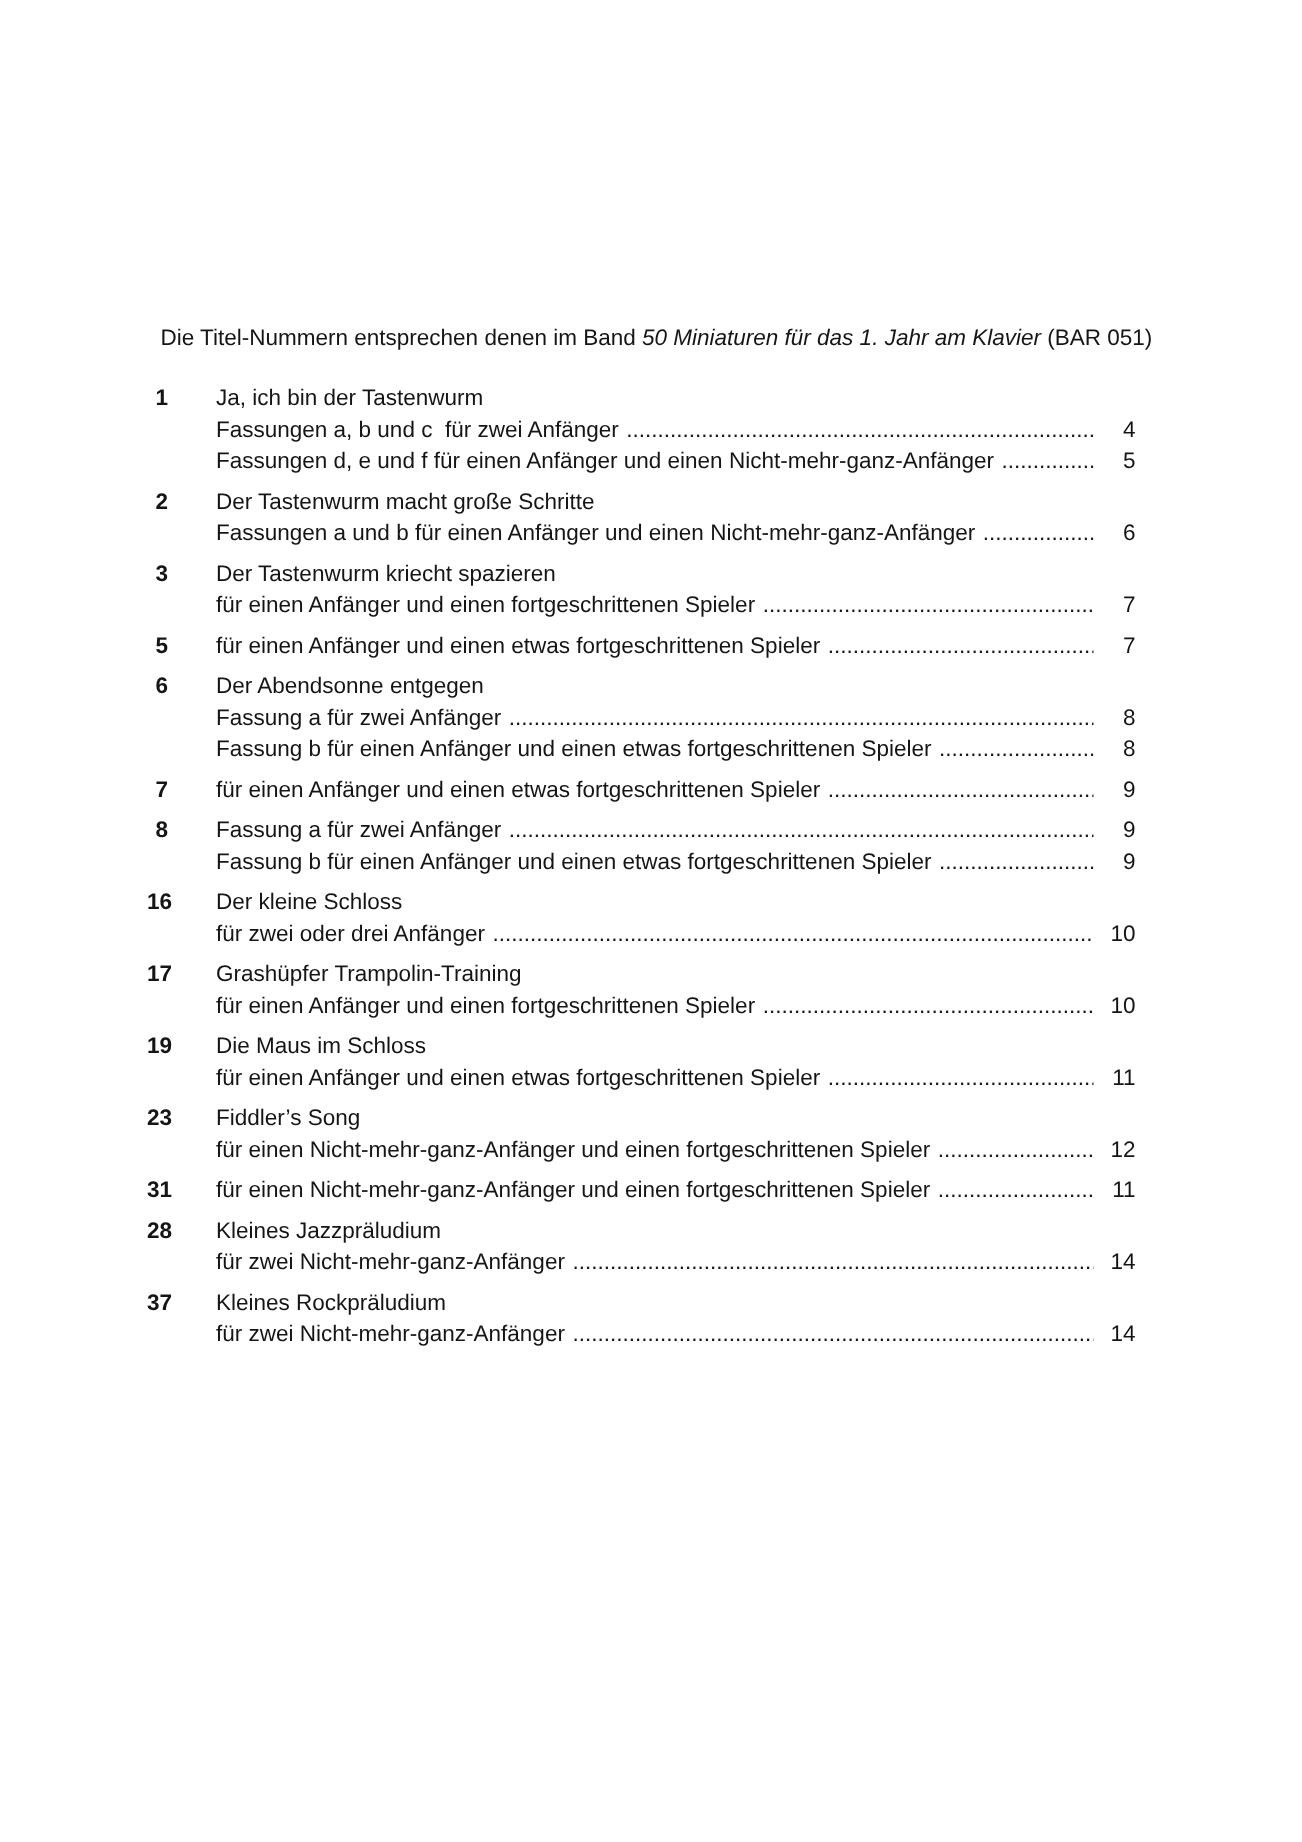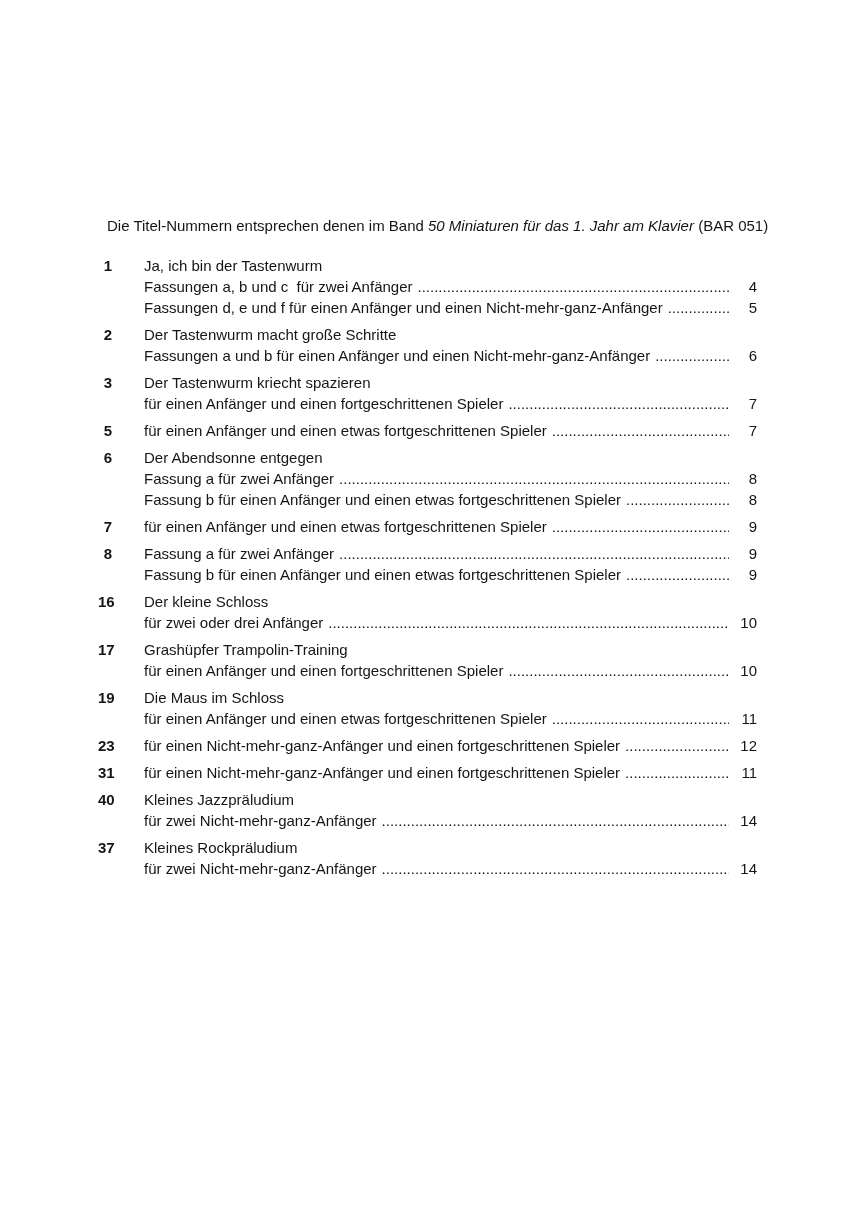--- a/index.html
+++ b/index.html
@@ -214,41 +214,42 @@
           <span class="desc">für einen Anfänger und einen etwas fortgeschrittenen Spieler</span>
           <span class="leader"></span>
           <span class="pageno">11</span>
         </div>
       </div>
     </div>
 
     <div class="entry">
       <span class="num">23</span>
       <div class="body">
+        <div class="title">Fiddler’s Song</div>
         <div class="row">
           <span class="desc">für einen Nicht-mehr-ganz-Anfänger und einen fortgeschrittenen Spieler</span>
           <span class="leader"></span>
           <span class="pageno">12</span>
         </div>
       </div>
     </div>
 
     <div class="entry">
       <span class="num">31</span>
       <div class="body">
         <div class="row">
           <span class="desc">für einen Nicht-mehr-ganz-Anfänger und einen fortgeschrittenen Spieler</span>
           <span class="leader"></span>
           <span class="pageno">11</span>
         </div>
       </div>
     </div>
 
     <div class="entry">
-      <span class="num">40</span>
+      <span class="num">28</span>
       <div class="body">
         <div class="title">Kleines Jazzpräludium</div>
         <div class="row">
           <span class="desc">für zwei Nicht-mehr-ganz-Anfänger</span>
           <span class="leader"></span>
           <span class="pageno">14</span>
         </div>
       </div>
     </div>
 

